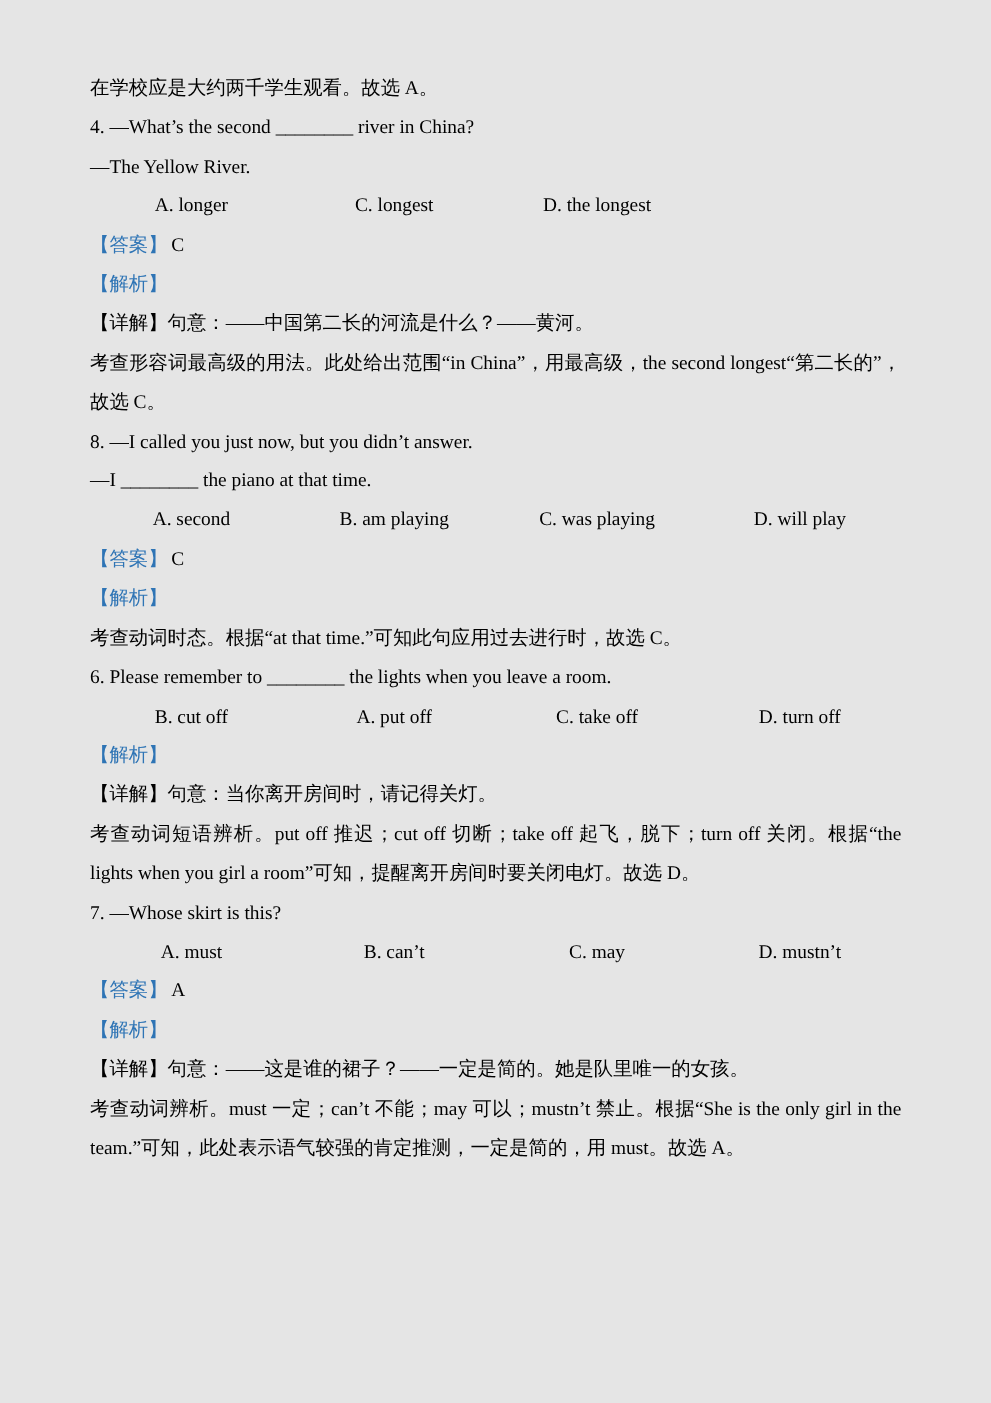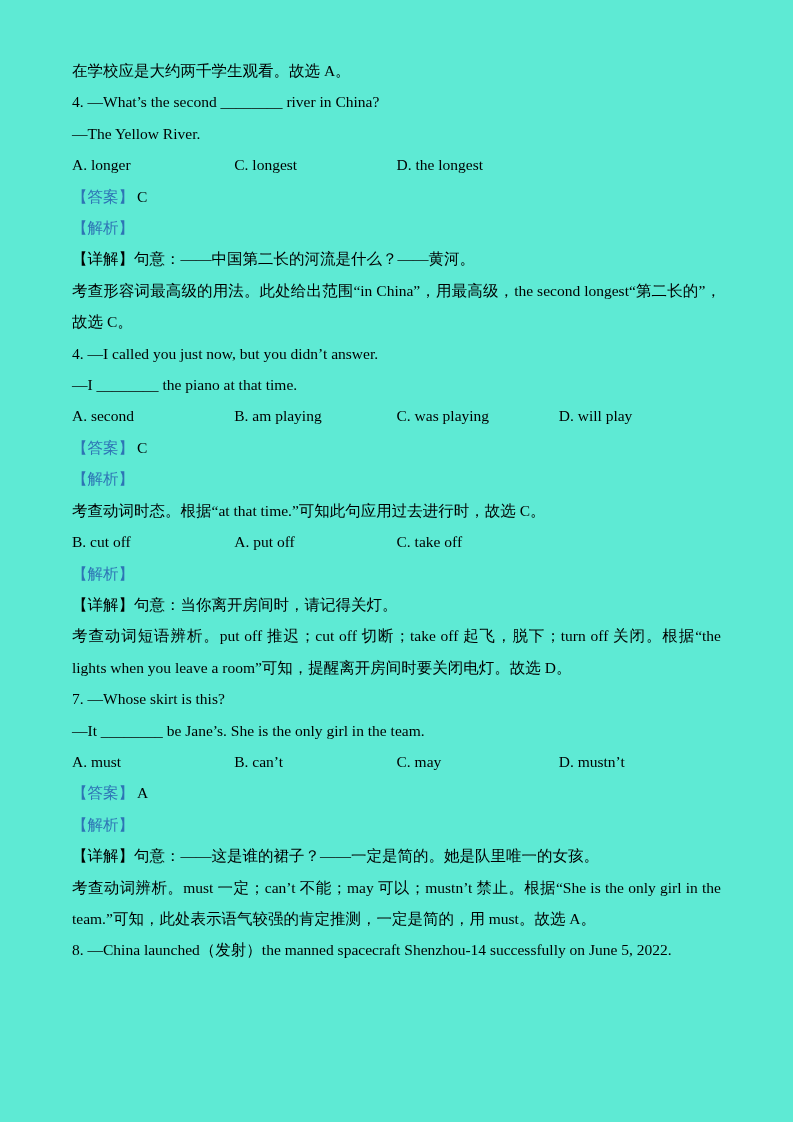--- a/index.html
+++ b/index.html
@@ -5,21 +5,21 @@
   html, body {
     margin: 0;
     padding: 0;
     background: #ffffff;
   }
   .page {
     position: relative;
     width: 793px;
     height: 1122px;
     margin: 0 auto;
-    background: #5eead4;
+    background: #e5e5e5;
     box-sizing: border-box;
     padding: 55px 72px 0 72px;
     overflow: hidden;
     font-family: "Liberation Serif", "DejaVu Serif", serif;
     font-size: 15.5px;
     color: #000000;
   }
   .para {
     margin: 0;
     line-height: 31.4px;
@@ -27,20 +27,21 @@
     word-break: break-word;
   }
   .options-row {
     display: grid;
     grid-template-columns: repeat(4, 1fr);
     line-height: 31.4px;
   }
   .option {
     white-space: nowrap;
     overflow: visible;
+    text-align: center;
   }
   .marker {
     color: #2E74B5;
   }
   .answer-value {
     margin-left: 3px;
   }
 </style>
 </head>
 <body>
@@ -51,45 +52,45 @@
     <p class="para">—The Yellow River.</p>
     <div class="options-row">
       <span class="option">A. longer</span>
       <span class="option">C. longest</span>
       <span class="option">D. the longest</span>
     </div>
     <p class="para"><span class="marker">【答案】</span><span class="answer-value">C</span></p>
     <p class="para"><span class="marker">【解析】</span></p>
     <p class="para">【详解】句意：——中国第二长的河流是什么？——黄河。</p>
     <p class="para">考查形容词最高级的用法。此处给出范围“in China”，用最高级，the second longest“第二长的”，故选 C。</p>
-    <p class="para">4. —I called you just now, but you didn’t answer.</p>
+    <p class="para">8. —I called you just now, but you didn’t answer.</p>
     <p class="para">—I ________ the piano at that time.</p>
     <div class="options-row">
       <span class="option">A. second</span>
       <span class="option">B. am playing</span>
       <span class="option">C. was playing</span>
       <span class="option">D. will play</span>
     </div>
     <p class="para"><span class="marker">【答案】</span><span class="answer-value">C</span></p>
     <p class="para"><span class="marker">【解析】</span></p>
     <p class="para">考查动词时态。根据“at that time.”可知此句应用过去进行时，故选 C。</p>
+    <p class="para">6. Please remember to ________ the lights when you leave a room.</p>
     <div class="options-row">
       <span class="option">B. cut off</span>
       <span class="option">A. put off</span>
       <span class="option">C. take off</span>
+      <span class="option">D. turn off</span>
     </div>
     <p class="para"><span class="marker">【解析】</span></p>
     <p class="para">【详解】句意：当你离开房间时，请记得关灯。</p>
-    <p class="para">考查动词短语辨析。put off 推迟；cut off 切断；take off 起飞，脱下；turn off 关闭。根据“the lights when you leave a room”可知，提醒离开房间时要关闭电灯。故选 D。</p>
+    <p class="para">考查动词短语辨析。put off 推迟；cut off 切断；take off 起飞，脱下；turn off 关闭。根据“the lights when you girl a room”可知，提醒离开房间时要关闭电灯。故选 D。</p>
     <p class="para">7. —Whose skirt is this?</p>
-    <p class="para">—It ________ be Jane’s. She is the only girl in the team.</p>
     <div class="options-row">
       <span class="option">A. must</span>
       <span class="option">B. can’t</span>
       <span class="option">C. may</span>
       <span class="option">D. mustn’t</span>
     </div>
     <p class="para"><span class="marker">【答案】</span><span class="answer-value">A</span></p>
     <p class="para"><span class="marker">【解析】</span></p>
     <p class="para">【详解】句意：——这是谁的裙子？——一定是简的。她是队里唯一的女孩。</p>
     <p class="para">考查动词辨析。must 一定；can’t 不能；may 可以；mustn’t 禁止。根据“She is the only girl in the team.”可知，此处表示语气较强的肯定推测，一定是简的，用 must。故选 A。</p>
-    <p class="para">8. —China launched（发射）the manned spacecraft Shenzhou-14 successfully on June 5, 2022.</p>
   </div>
 
 </body></html>

